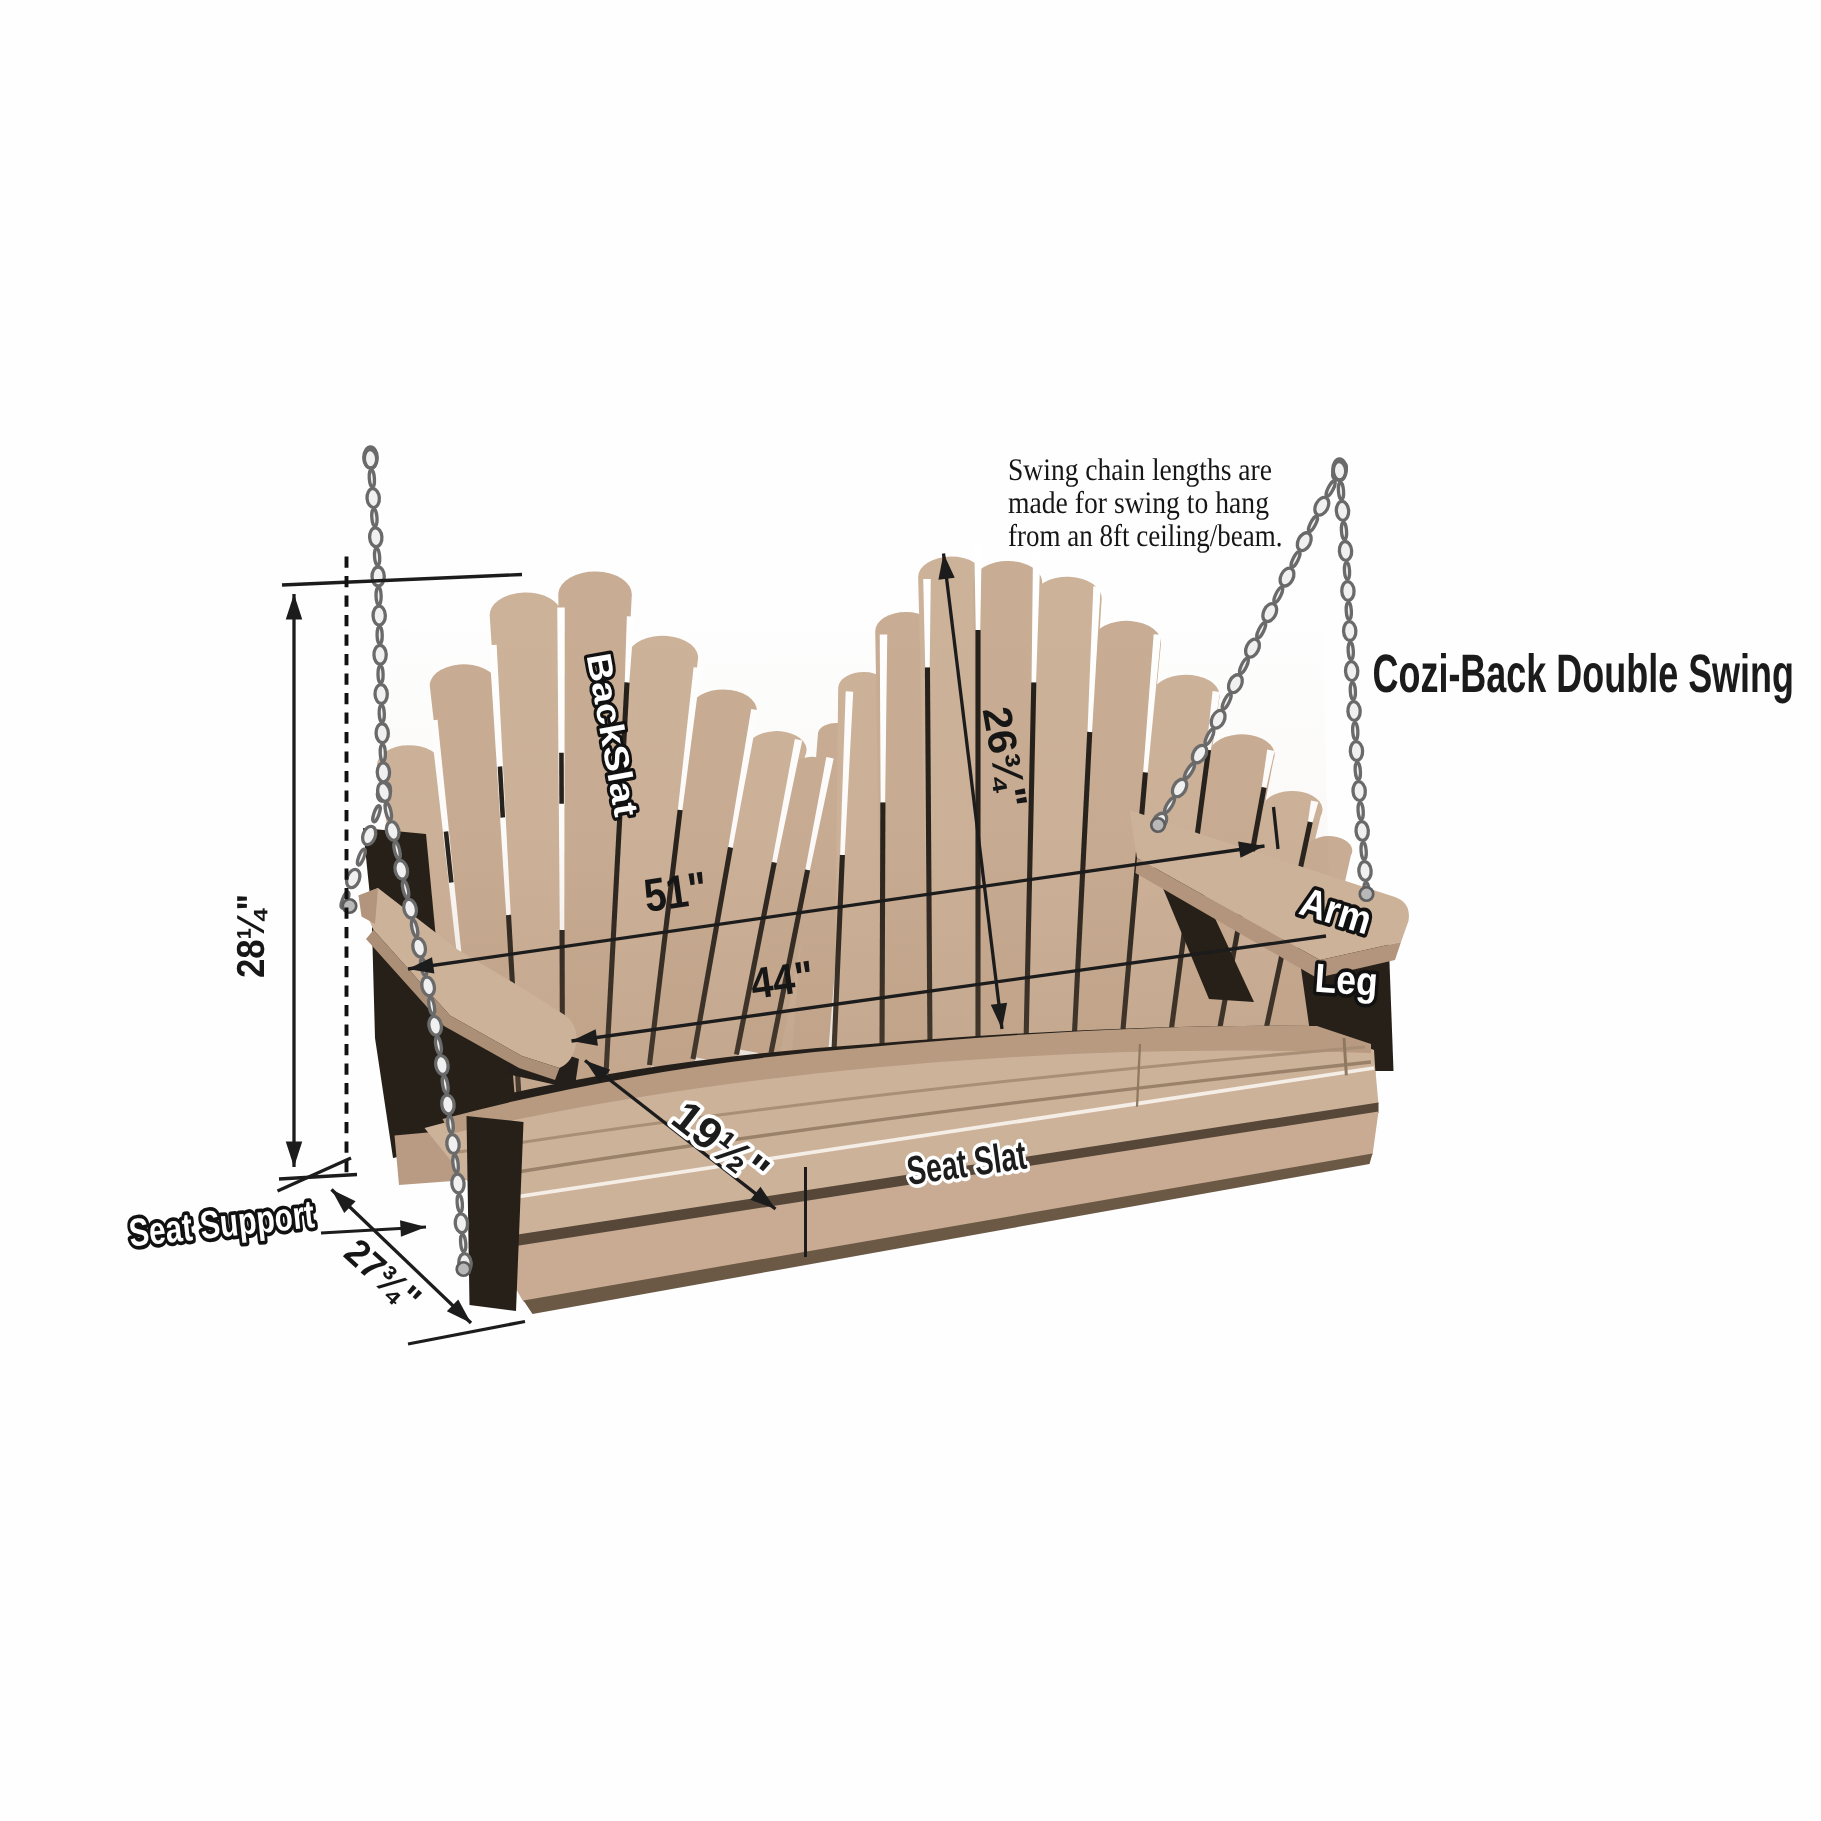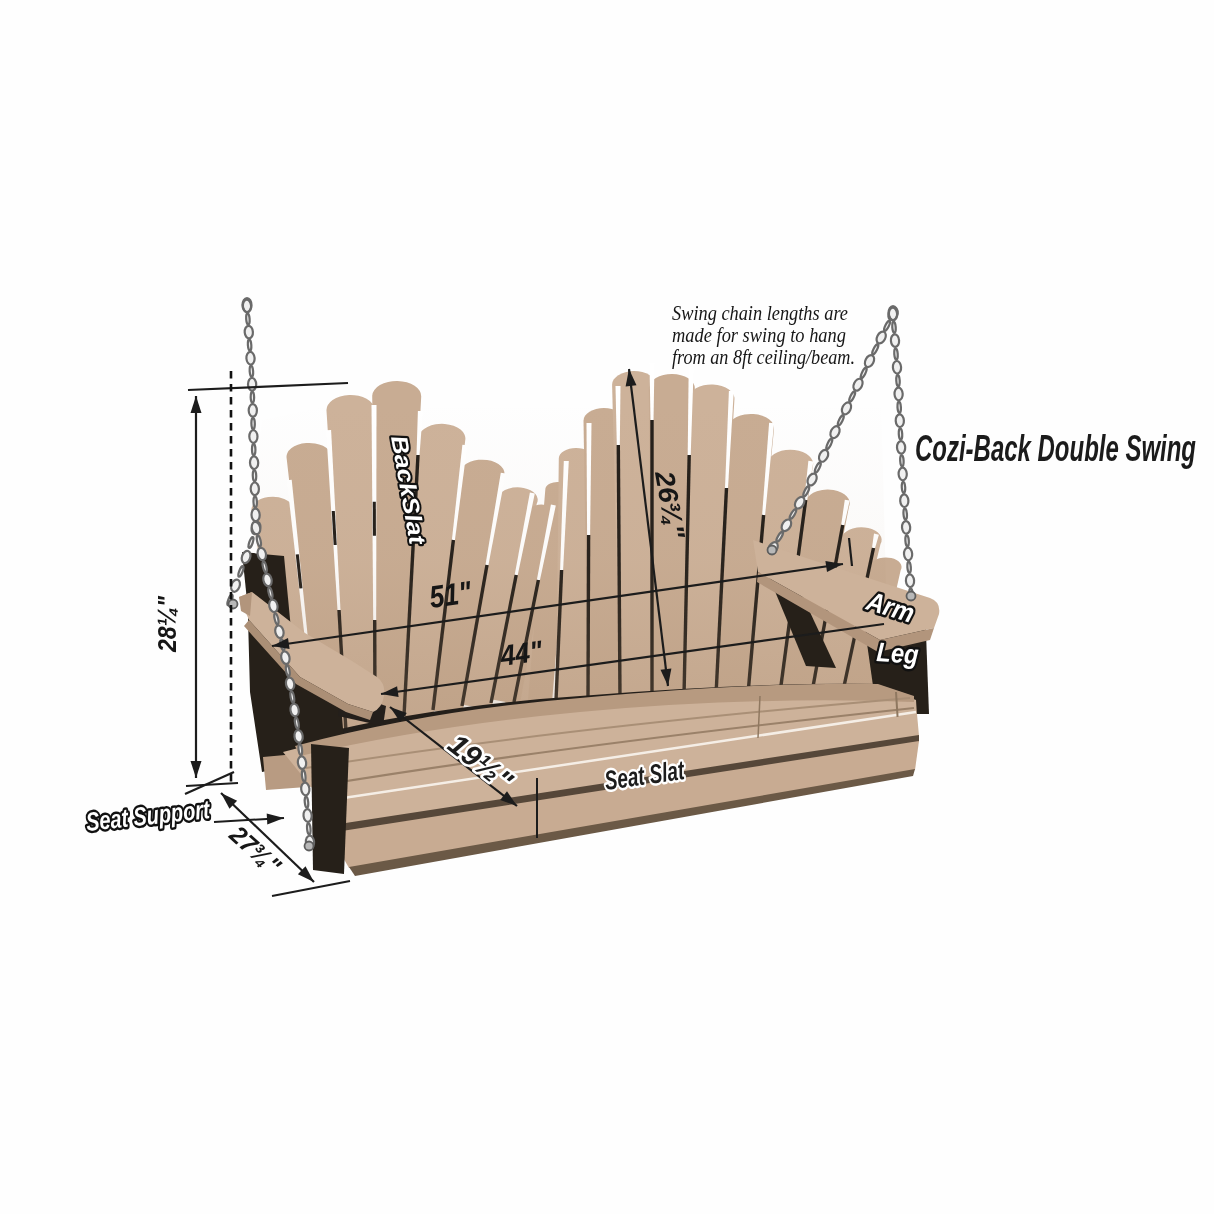--- a/index.html
+++ b/index.html
@@ -1,16 +1,16 @@
 <!DOCTYPE html>
 <html><head>
 <meta charset="utf-8">
 <style>
 html,body{margin:0;padding:0;background:#fff;}
-#page{position:relative;width:1214px;height:1214px;overflow:hidden;font-style:italic;}
+#page{position:relative;width:1214px;height:1214px;overflow:hidden;}
 </style>
 </head>
 <body>
 <div id="page">
 <svg width="1214" height="1214" viewBox="0 0 1214 1214">
 <rect width="1214" height="1214" fill="#fefefe"></rect>
 <path d="M 536.8 708.5 L 564.3 532.3 A 16.0 9.9 0 1 0 532.7 527.3 L 505.2 703.5 Z" fill="#cdb29a"></path>
 <path d="M 316.9 738.2 L 293.5 507.2 A 21.0 13.0 0 1 0 251.9 512.7 L 289.1 741.8 Z" fill="#cdb29a"></path>
 <path d="M 346.0 733.4 L 331.6 455.1 A 22.5 13.9 0 1 0 286.7 458.7 L 318.0 735.7 Z" fill="#c8ac93"></path>
 <path d="M 375.0 728.7 L 374.5 409.1 A 24.0 14.9 0 1 0 326.5 410.7 L 347.0 729.6 Z" fill="#cdb29a"></path>

